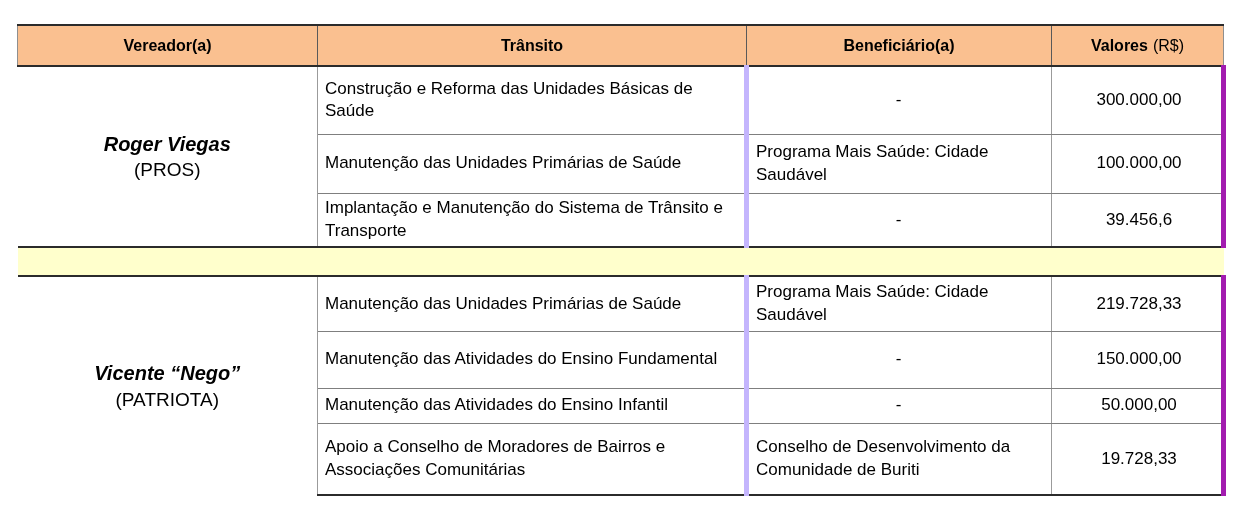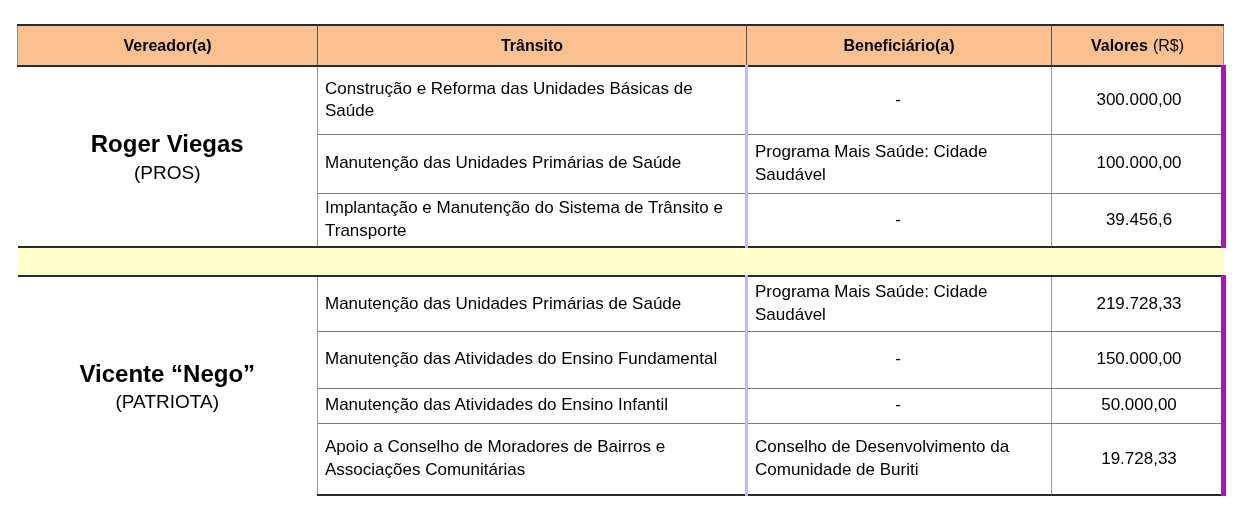--- a/index.html
+++ b/index.html
@@ -48,28 +48,28 @@
   
   tbody td {
     vertical-align: middle;
     padding: 3px 8px;
   }
   td.vereador-cell {
     text-align: center;
     border-right: 1px solid #9b9b9b;
     padding: 0 6px;
   }
-  .vereador-name { font-weight: bold; font-size: 24px; }
+  .vereador-name { font-weight: bold; font-size: 20px; font-style: italic; }
   .vereador-party { font-size: 19px; }
 
   td.dotacao-cell {
     text-align: left;
     border-top: 1px solid #7f7f7f;
     border-bottom: 1px solid #7f7f7f;
-    border-right: 3px solid #c4b5fd;
+    border-right: 5px solid #c4b5fd;
     padding-left: 7px;
     padding-right: 14px;
   }
   td.beneficiario-cell {
     text-align: left;
     border-top: 1px solid #7f7f7f;
     border-bottom: 1px solid #7f7f7f;
     border-right: 1px solid #9b9b9b;
     padding-left: 7px;
     padding-right: 10px;

